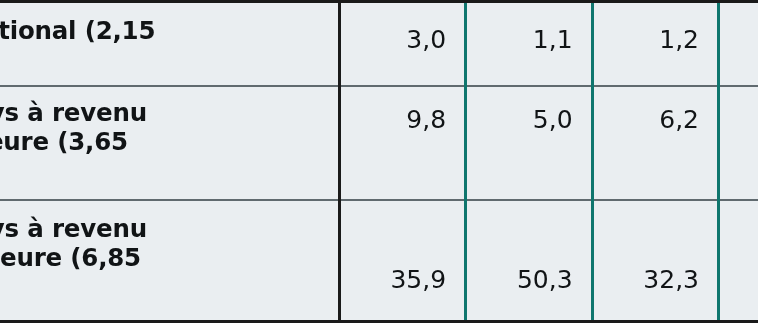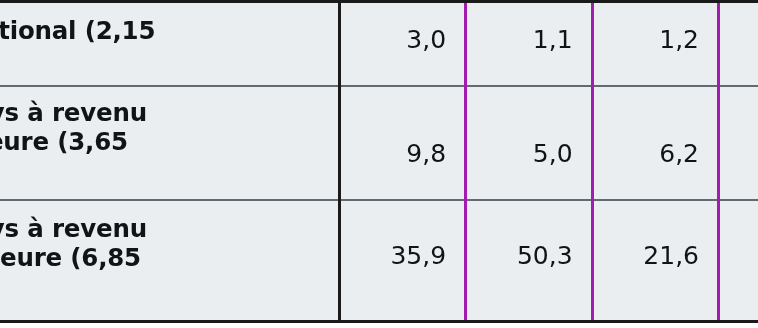--- a/index.html
+++ b/index.html
@@ -77,38 +77,38 @@
     color: #111416;
     padding-left: 7px;
   }
 
   
   td.num-cell {
     width: 121px;
     padding: 22px 18px 10px 10px;
     box-sizing: border-box;
     text-align: right;
-    border-right: 3px solid #a21caf;
+    border-right: 3px solid #0f766e;
     font-family: "DejaVu Sans", sans-serif;
     font-weight: normal;
     font-size: 25px;
     color: #111416;
     letter-spacing: 0px;
   }
   td.num-cell.last-col {
     border-right: none;
   }
 
   
   tr.row-0 td { height: 83px; }
   tr.row-1 td { height: 114px; }
   tr.row-2 td { height: 120px; }
 
-  tr.row-1 td.num-cell { padding-top: 52px; border-radius: 19px; }
-  tr.row-2 td.num-cell { padding-top: 40px; }
+  tr.row-1 td.num-cell { padding-top: 18px; border-radius: 19px; }
+  tr.row-2 td.num-cell { padding-top: 64px; }
   tr.row-1 td.label-cell { padding-top: 12px; }
   tr.row-2 td.label-cell { padding-top: 14px; }
 </style>
 </head>
 <body>
 
 <div class="viewport">
   <div class="table-wrap">
     <table class="data-table">
       <tbody>
@@ -137,20 +137,20 @@
         </tr>
 
         <tr class="data-row row-2">
           <td class="label-cell">
             <span class="label-text">euil des pays à revenu
 nche supérieure (6,85</span>
             <span class="footnote-marker">b</span>
           </td>
           <td class="num-cell">35,9</td>
           <td class="num-cell">50,3</td>
-          <td class="num-cell">21,6</td>
+          <td class="num-cell">32,3</td>
           <td class="num-cell last-col">34</td>
         </tr>
 
       </tbody>
     </table>
   </div>
 </div>
 
 </body></html>

